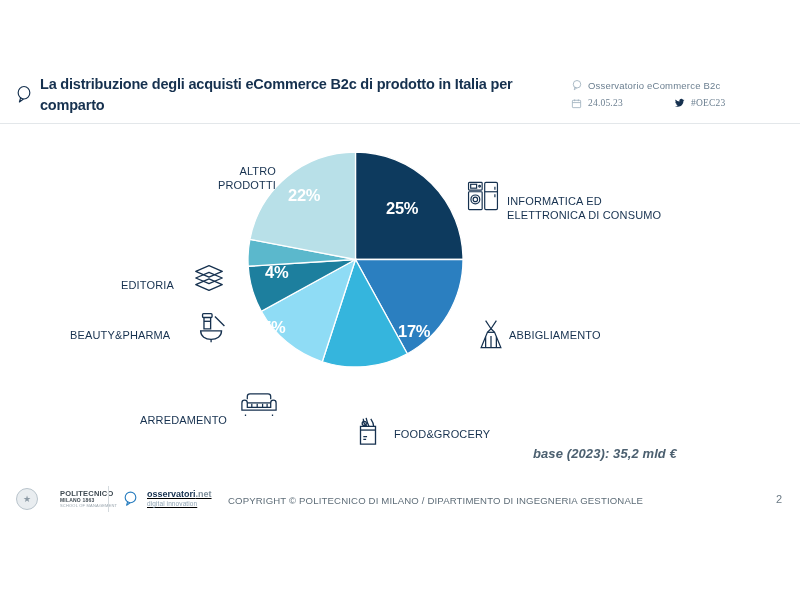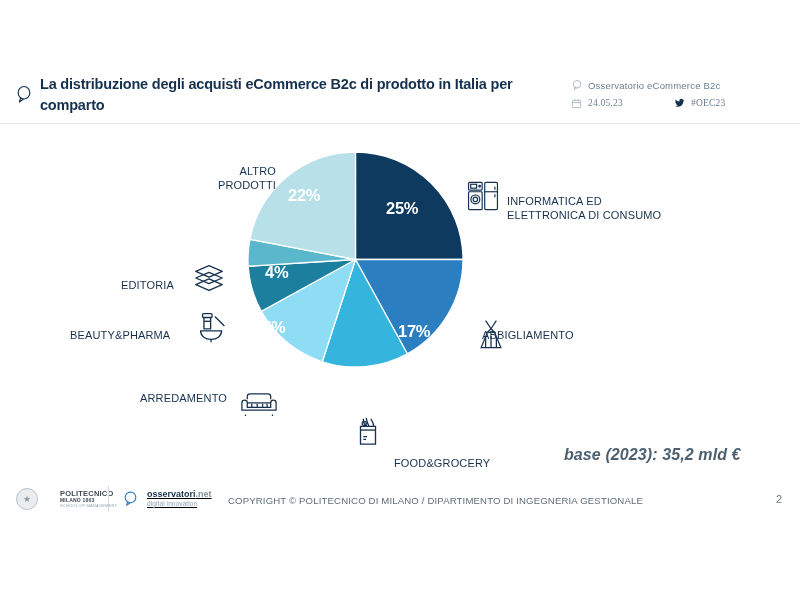--- a/index.html
+++ b/index.html
@@ -67,22 +67,22 @@
 
   .lbl{
     position:absolute; color:#16314f; font-weight:normal;
     font-size:11px; letter-spacing:.15px; white-space:nowrap;
     line-height:1.25;
   }
   .ico{
     position:absolute; color:#16314f;
   }
   .base{
-    position:absolute; left:564px; top:322px;
-    font-size:16px; font-style:italic; font-weight:bold;
+    position:absolute; left:533px; top:322px;
+    font-size:13px; font-style:italic; font-weight:bold;
     color:#4c6070; letter-spacing:.1px;
   }
 
   
   .footer{
     position:absolute; left:0; top:476px; width:800px; height:60px;
   }
   .polimi{
     position:absolute; left:16px; top:12px; display:flex; align-items:center;
   }
@@ -206,35 +206,35 @@
     </span>
 
     <span class="ico" style="left:477px;top:194px;">
       <svg width="28" height="34" viewBox="0 0 30 38" fill="none" stroke="#16314f" stroke-width="1.4">
         <path d="M9 3 L15 12 L21 3"></path>
         <path d="M15 12 L11 16 L4 33 h22 L19 16 Z"></path>
         <path d="M11 16 h8"></path>
         <path d="M9 21 v12 M15 20 v13 M21 21 v12"></path>
       </svg>
     </span>
-    <span class="lbl" style="left:482px;top:205px;">ABBIGLIAMENTO</span>
+    <span class="lbl" style="left:509px;top:205px;">ABBIGLIAMENTO</span>
 
     <span class="ico" style="left:353px;top:291px;">
       <svg width="30" height="32" viewBox="0 0 32 34" fill="none" stroke="#16314f" stroke-width="1.4">
         <path d="M8 12 L8 31 h16 L24 12 Z"></path>
         <path d="M8 16 h16"></path>
         <path d="M11 4 c0 5 2 7 4 8 M14 3 c1 5 2 7 3 9"></path>
         <path d="M19 4 c2 3 3 6 3 8"></path>
         <circle cx="12" cy="9" r="2.2"></circle>
         <path d="M11 23 h4 M11 26 h3"></path>
       </svg>
     </span>
-    <span class="lbl" style="left:394px;top:304px;margin-top:29px;">FOOD&amp;GROCERY</span>
-
-    <span class="lbl" style="left:140px;top:268px;text-align:center;">ARREDAMENTO</span>
+    <span class="lbl" style="left:394px;top:304px;">FOOD&amp;GROCERY</span>
+
+    <span class="lbl" style="left:140px;top:290px;text-align:center;">ARREDAMENTO</span>
     <span class="ico" style="left:241px;top:264px;">
       <svg width="36" height="28" viewBox="0 0 40 30" fill="none" stroke="#16314f" stroke-width="1.4">
         <path d="M7 12 v-3 a3 3 0 0 1 3-3 h20 a3 3 0 0 1 3 3 v3"></path>
         <path d="M4 13 a3 3 0 0 1 3 3 v5 h26 v-5 a3 3 0 0 1 3-3 a3 3 0 0 1 3 3 v8 h-38 v-8 a3 3 0 0 1 3-3 Z"></path>
         <path d="M7 16 h26"></path>
         <path d="M12 17 v4 M18 17 v4 M24 17 v4 M29 17 v4"></path>
         <path d="M5 29 v2 M35 29 v2"></path>
       </svg>
     </span>
 

